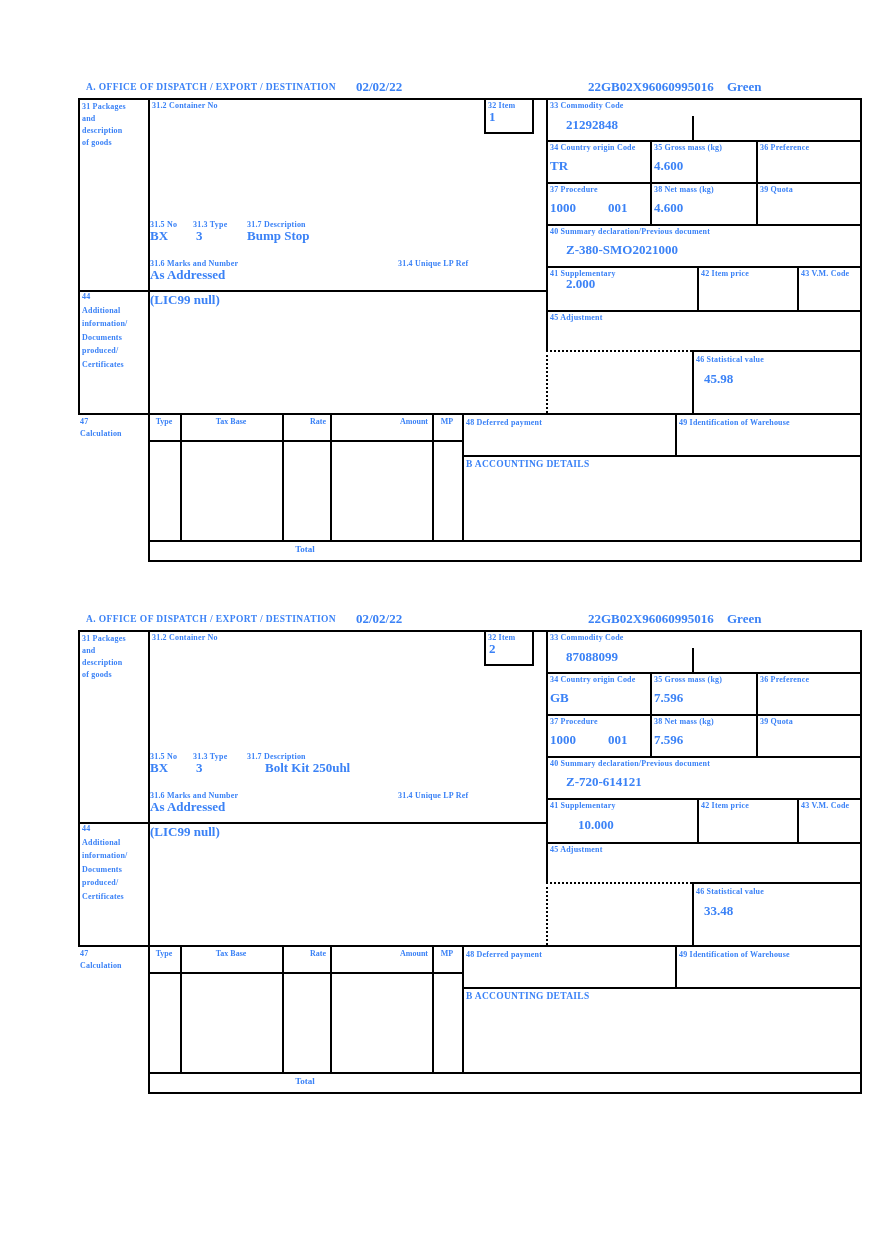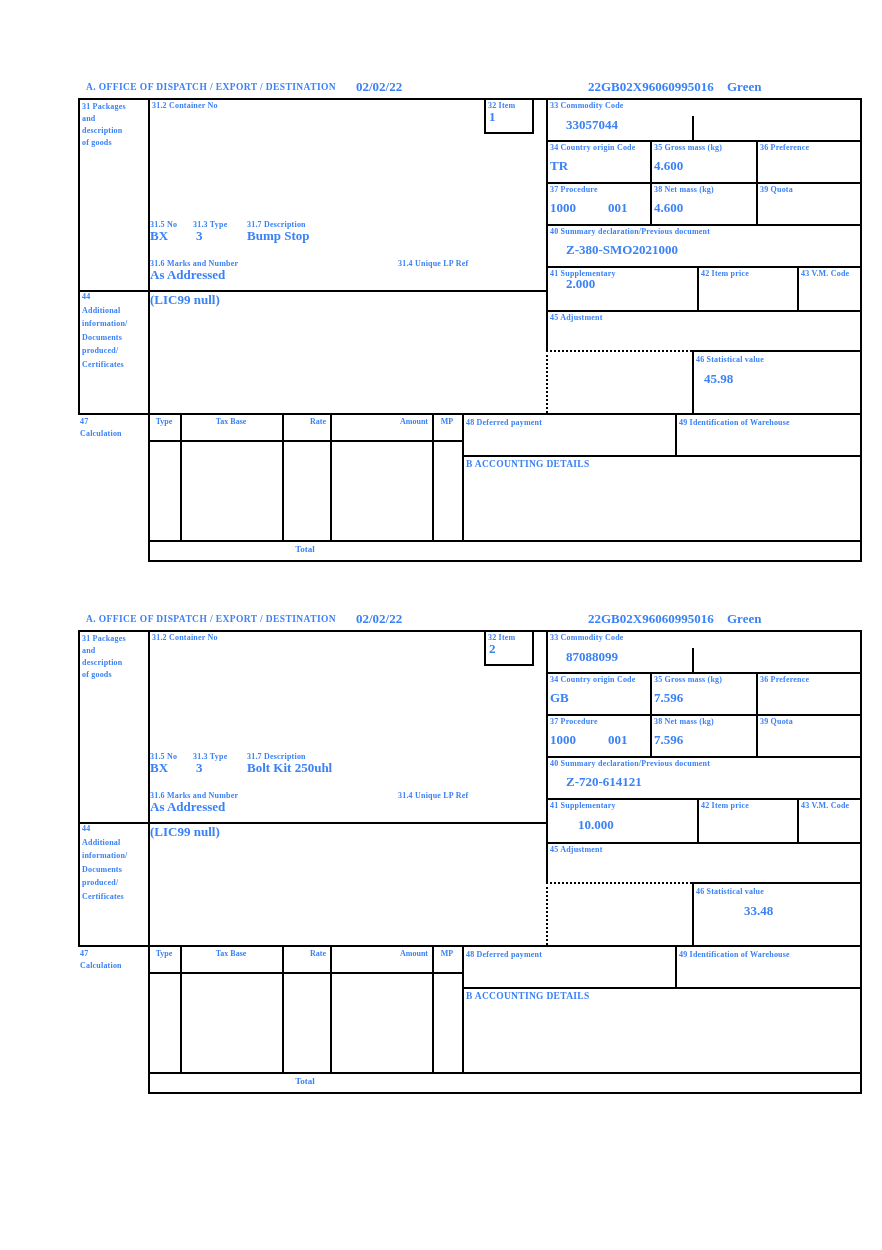--- a/index.html
+++ b/index.html
@@ -135,21 +135,21 @@
     <div class="lbl" style="left:679px;top:339px">49 Identification of Warehouse</div>
     <div class="acct" style="left:466px;top:381px">B ACCOUNTING DETAILS</div>
     <div class="total" style="left:148px;top:466px;width:314px">Total</div>
     <div class="th" style="left:148px;width:32px;text-align:center">Type</div>
     <div class="th" style="left:180px;width:102px;text-align:center">Tax Base</div>
     <div class="th" style="left:282px;width:44px;text-align:right">Rate</div>
     <div class="th" style="left:330px;width:98px;text-align:right">Amount</div>
     <div class="th" style="left:432px;width:30px;text-align:center">MP</div>
 
     <div class="val" style="left:489px;top:31px">1</div>
-    <div class="val" style="left:566px;top:39px">33057044</div>
+    <div class="val" style="left:566px;top:39px">21292848</div>
     <div class="val" style="left:550px;top:80px">TR</div>
     <div class="val" style="left:654px;top:80px">4.600</div>
     <div class="val" style="left:550px;top:122px">1000</div>
     <div class="val" style="left:608px;top:122px">001</div>
     <div class="val" style="left:654px;top:122px">4.600</div>
     <div class="val" style="left:566px;top:164px">Z-380-SMO2021000</div>
     <div class="val" style="left:566px;top:198px">2.000</div>
     <div class="val" style="left:704px;top:293px">45.98</div>
     <div class="val" style="left:150px;top:150px">BX</div>
     <div class="val" style="left:196px;top:150px">3</div>
@@ -240,21 +240,21 @@
 
     <div class="val" style="left:489px;top:31px">2</div>
     <div class="val" style="left:566px;top:39px">87088099</div>
     <div class="val" style="left:550px;top:80px">GB</div>
     <div class="val" style="left:654px;top:80px">7.596</div>
     <div class="val" style="left:550px;top:122px">1000</div>
     <div class="val" style="left:608px;top:122px">001</div>
     <div class="val" style="left:654px;top:122px">7.596</div>
     <div class="val" style="left:566px;top:164px">Z-720-614121</div>
     <div class="val" style="left:578px;top:207px">10.000</div>
-    <div class="val" style="left:744px;top:293px">33.48</div>
+    <div class="val" style="left:704px;top:293px">33.48</div>
     <div class="val" style="left:150px;top:150px">BX</div>
     <div class="val" style="left:196px;top:150px">3</div>
-    <div class="val" style="left:247px;top:150px">Bolt Kit 250uhl</div>
+    <div class="val" style="left:265px;top:150px">Bolt Kit 250uhl</div>
     <div class="val" style="left:150px;top:189px">As Addressed</div>
     <div class="val" style="left:150px;top:214px">(LIC99 null)</div>
   </div>
 
 </div>
 
 </body></html>

